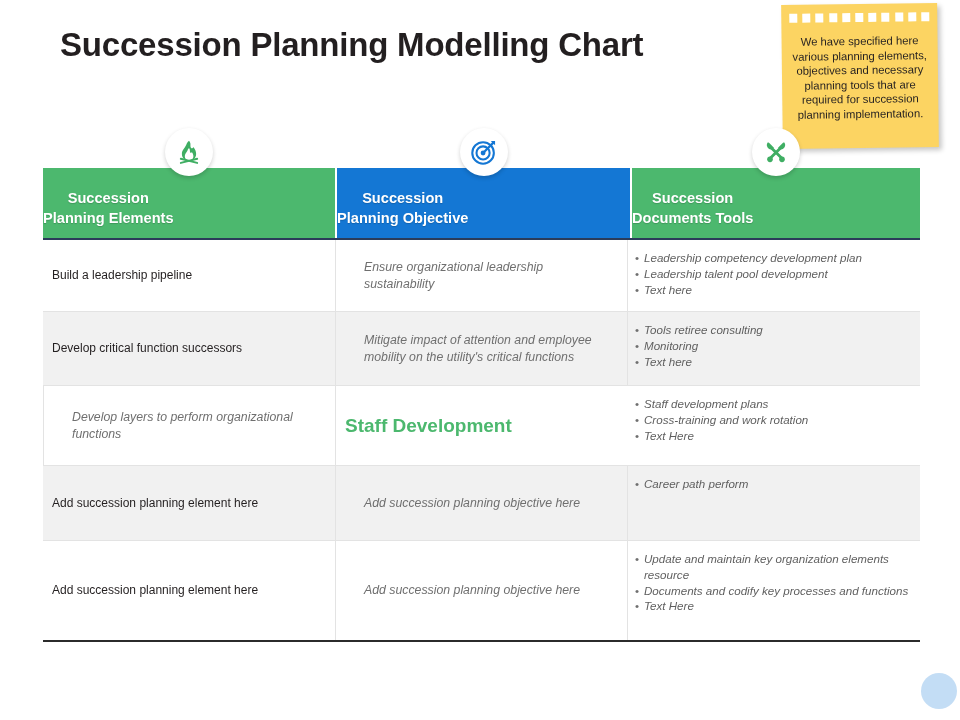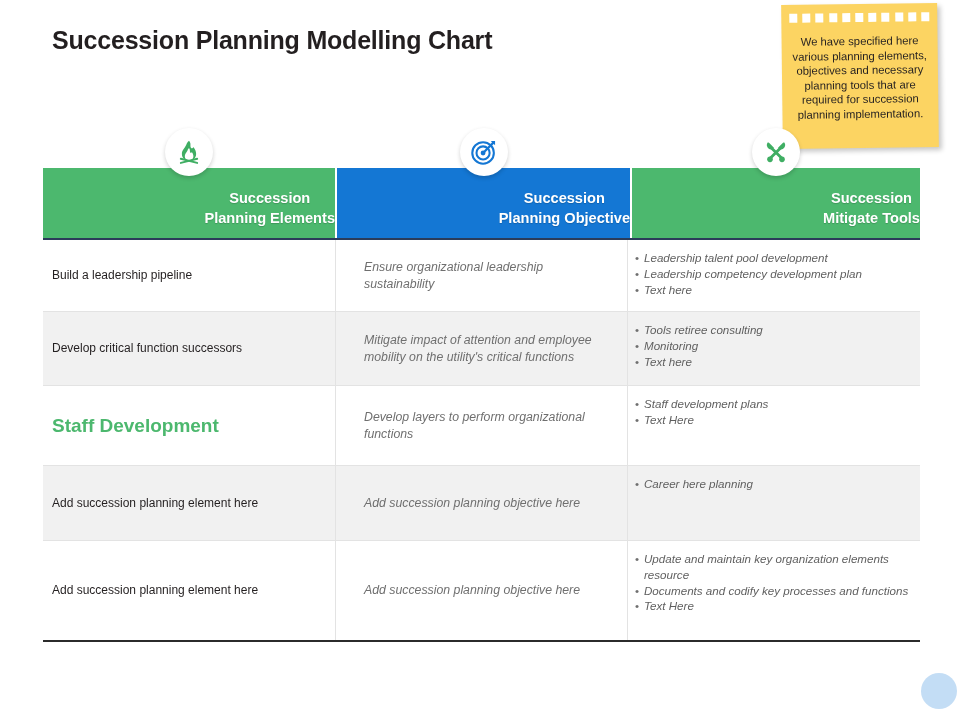--- a/index.html
+++ b/index.html
@@ -7,22 +7,22 @@
     width:960px;height:720px;
     background:#ffffff;
     font-family:"Liberation Sans", sans-serif;
     position:relative;
     overflow:hidden;
   }
 
   
   .page-title{
     position:absolute;
-    left:52px; top:26px;
-    font-size:25px;
+    left:60px; top:26px;
+    font-size:33px;
     font-weight:700;
     color:#231f20;
     letter-spacing:-0.2px;
     white-space:nowrap;
   }
 
   
   .sticky-note{
     position:absolute;
     left:782px; top:4px;
@@ -62,21 +62,21 @@
   }
   .thead{
     display:flex;
     height:70px;
     border-bottom:2px solid #2b3c5a;
   }
   .th{
     position:relative;
     display:flex;
     align-items:flex-end;
-    justify-content:flex-end;
+    justify-content:flex-start;
     text-align:center;
     color:#ffffff;
     font-weight:700;
     font-size:14.6px;
     line-height:20px;
     padding-bottom:10px;
     box-sizing:border-box;
     text-shadow:0 1px 1px rgba(0,0,0,0.18);
   }
   .th.col1{ width:292px; background:#4cb86e; }
@@ -231,36 +231,36 @@
             <line x1="23" y1="9.5" x2="9" y2="23.5"></line>
           </g>
           <path d="M7.4 5.6 a4.6 4.6 0 0 0 4.8 7.4 l1.6-1.6 -5-5z" fill="#3fae63"></path>
           <path d="M24.6 5.6 a4.6 4.6 0 0 1 -4.8 7.4 l-1.6-1.6 5-5z" fill="#3fae63"></path>
           <circle cx="9.6" cy="23.8" r="3" fill="#3fae63"></circle>
           <circle cx="22.4" cy="23.8" r="3" fill="#3fae63"></circle>
         </svg>
       </div>
       <div>
         <span>Succession</span><br>
-        <span>Mitigate  Tools</span>
+        <span>Documents  Tools</span>
       </div>
     </div>
   </div>
 
   <div class="trow r0">
     <div class="td c1">
       <div class="cell-element">Build  a leadership pipeline</div>
     </div>
     <div class="td c2">
       <div class="cell-objective">Ensure organizational leadership  sustainability</div>
     </div>
     <div class="td c3">
       <ul class="bullets">
+        <li>Leadership  competency  development  plan</li>
         <li>Leadership  talent pool development</li>
-        <li>Leadership  competency  development  plan</li>
         <li>Text here</li>
       </ul>
     </div>
   </div>
 
   <div class="trow alt r1">
     <div class="td c1">
       <div class="cell-element">Develop  critical function successors</div>
     </div>
     <div class="td c2">
@@ -269,44 +269,45 @@
     <div class="td c3">
       <ul class="bullets">
         <li>Tools retiree consulting</li>
         <li>Monitoring</li>
         <li>Text here</li>
       </ul>
     </div>
   </div>
 
   <div class="trow r2">
+    <div class="td c2">
+      <div class="cell-objective">Develop  layers to perform  organizational functions</div>
+    </div>
     <div class="td c1">
       <div class="cell-element highlight">Staff Development</div>
     </div>
-    <div class="td c2">
-      <div class="cell-objective">Develop  layers to perform  organizational functions</div>
-    </div>
     <div class="td c3">
       <ul class="bullets">
         <li>Staff development  plans</li>
+        <li>Cross-training  and work rotation</li>
         <li>Text Here</li>
       </ul>
     </div>
   </div>
 
   <div class="trow alt r3">
     <div class="td c1">
       <div class="cell-element">Add succession planning  element  here</div>
     </div>
     <div class="td c2">
       <div class="cell-objective">Add succession planning  objective here</div>
     </div>
     <div class="td c3">
       <ul class="bullets">
-        <li>Career  here planning</li>
+        <li>Career  path perform</li>
       </ul>
     </div>
   </div>
 
   <div class="trow last r4">
     <div class="td c1">
       <div class="cell-element">Add succession planning  element  here</div>
     </div>
     <div class="td c2">
       <div class="cell-objective">Add succession planning  objective here</div>

